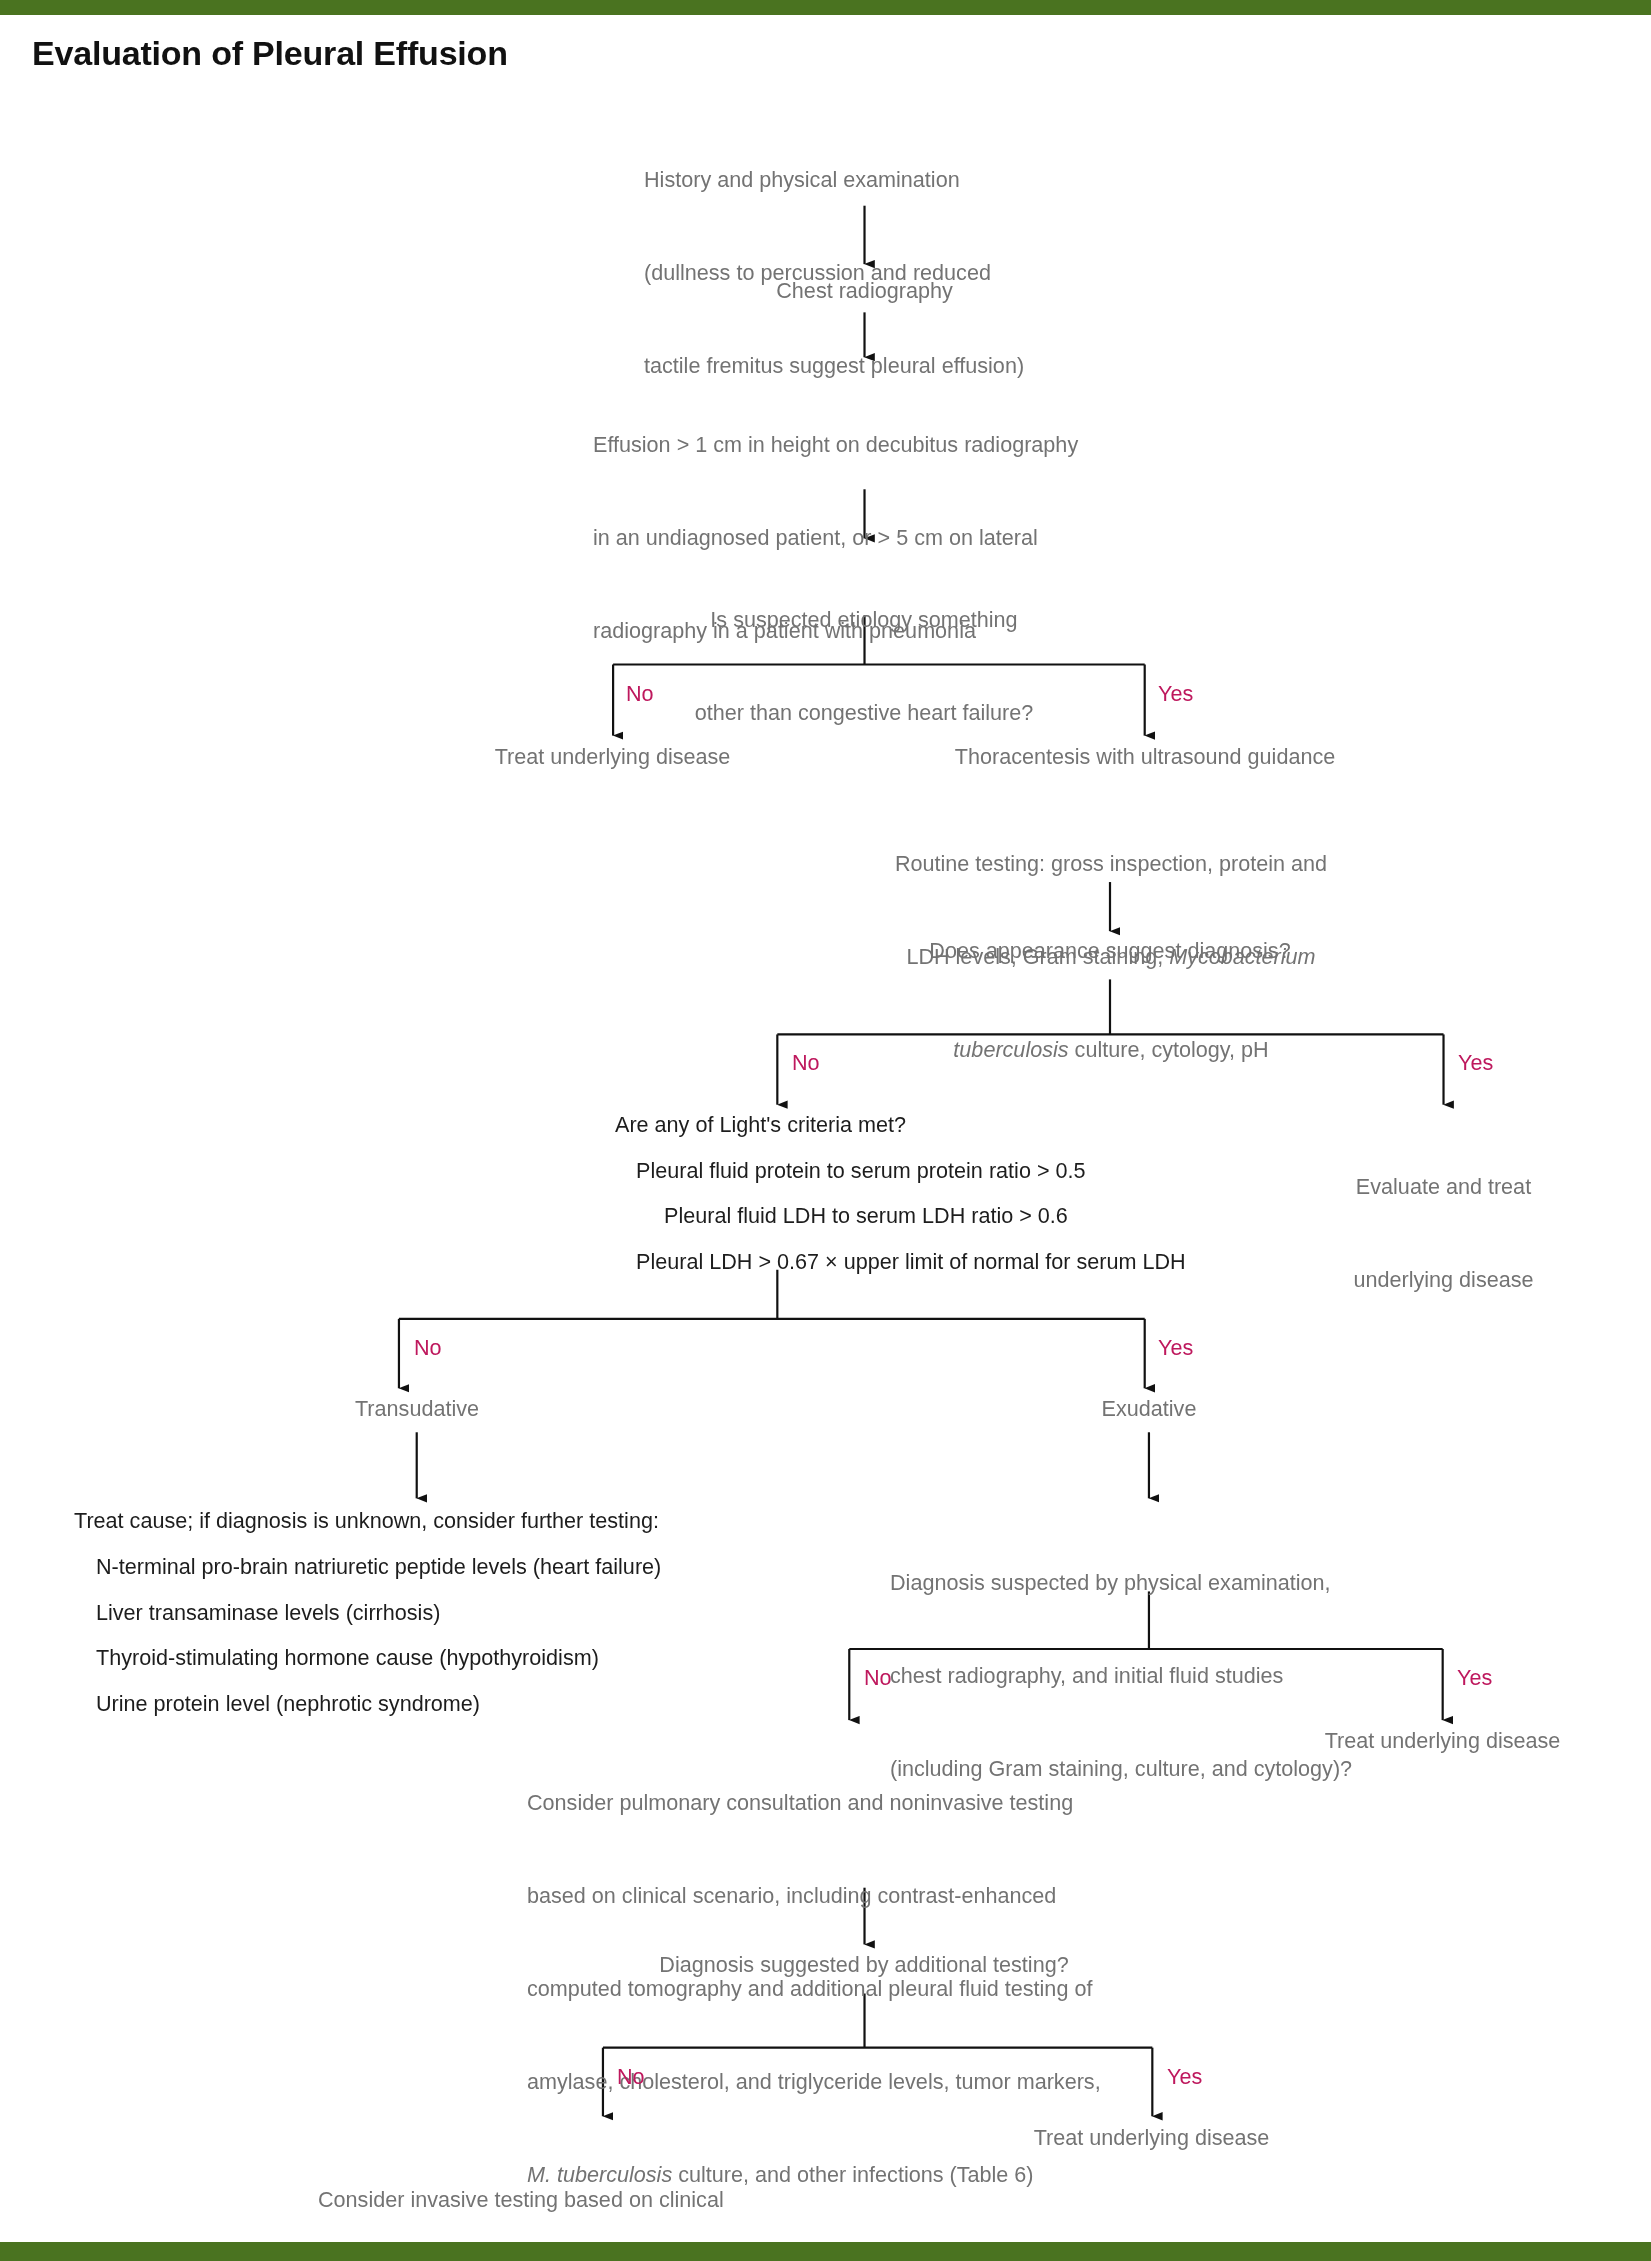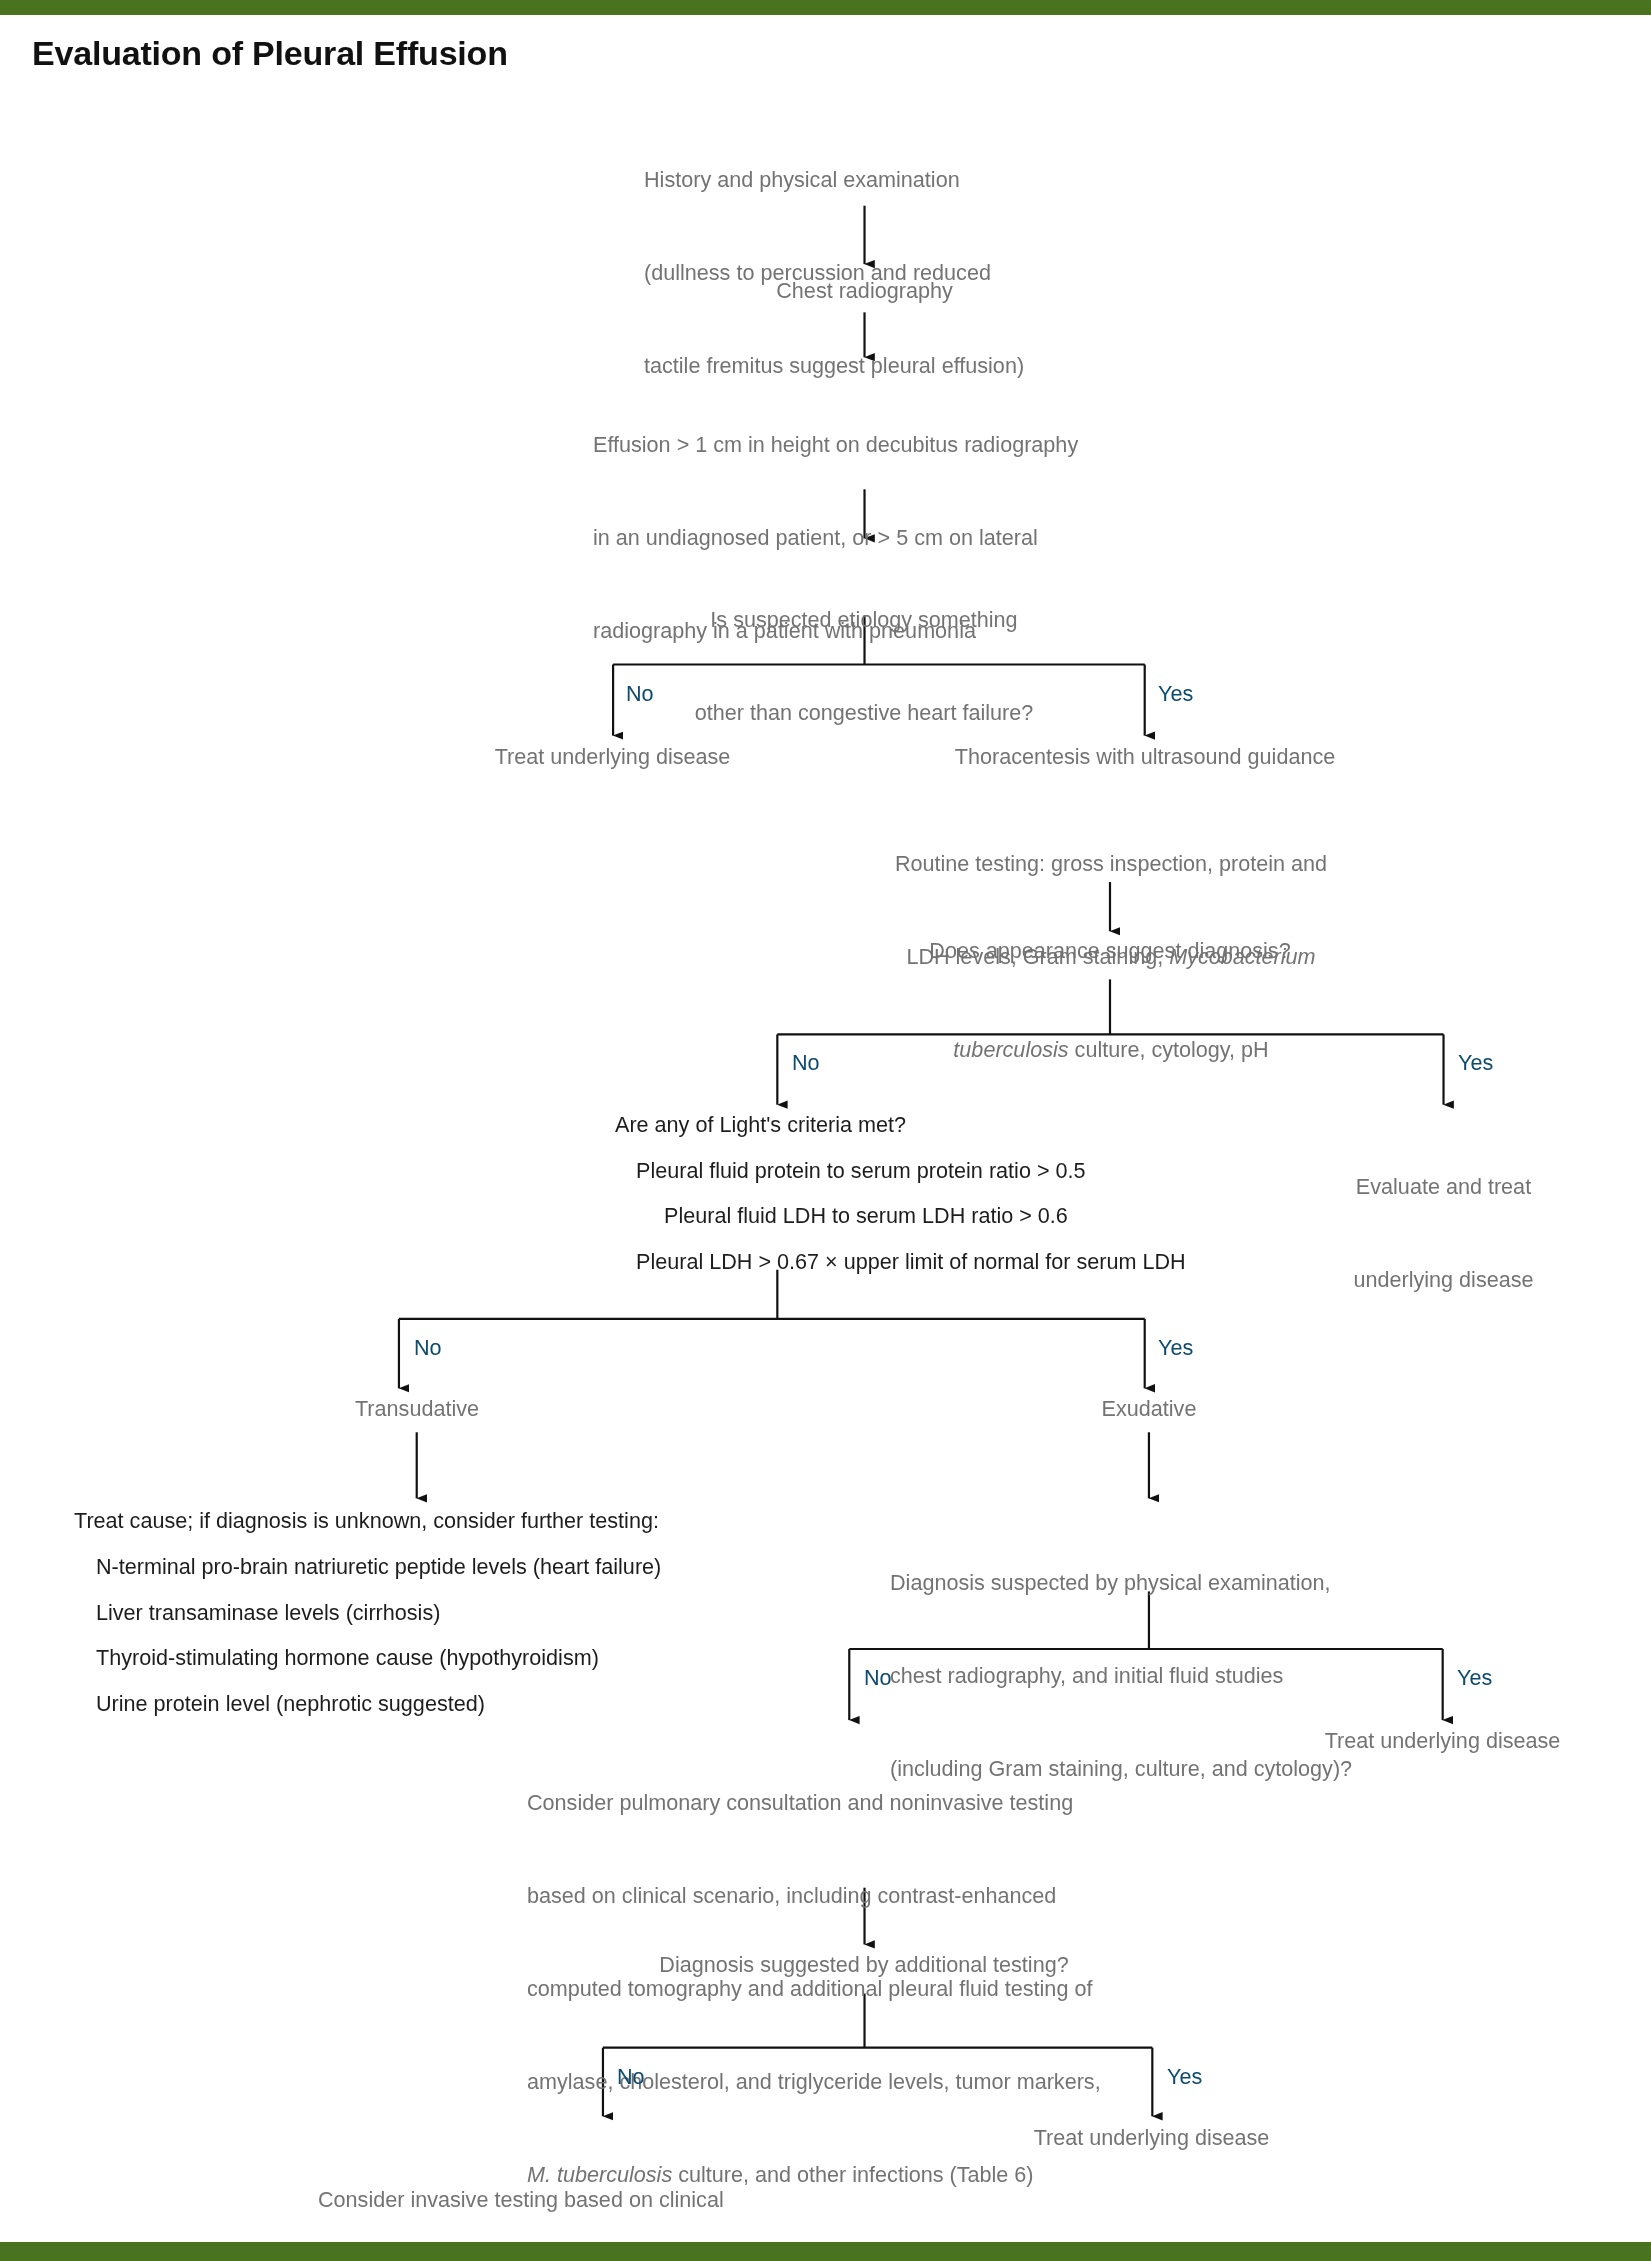--- a/index.html
+++ b/index.html
@@ -59,21 +59,21 @@
     font-size:21.6px;
     line-height:31px;
     color:#1d1d1d;
     white-space:nowrap;
   }
 
   .edge-label{
     position:absolute;
     font-size:21.6px;
     line-height:24px;
-    color:#0c4a6e;
+    color:#be185d;
     white-space:nowrap;
   }
 </style>
 </head>
 <body>
 
 <div id="page">
 
   <div id="top-bar" class="bar"></div>
   <div id="bottom-bar" class="bar"></div>
@@ -180,21 +180,21 @@
   <div class="edge-label" style="left:414px; top:1336px;">No</div>
   <div class="edge-label" style="left:1158px; top:1336px;">Yes</div>
 
   <div class="tb c" style="left:256px; top:1393px; width:322px;">Transudative</div>
   <div class="tb c" style="left:988px; top:1393px; width:322px;">Exudative</div>
 
   <div class="bl" style="left:74px; top:1505px;">Treat cause; if diagnosis is unknown, consider further testing:</div>
   <div class="bl" style="left:96px; top:1551px;">N-terminal pro-brain natriuretic peptide levels (heart failure)</div>
   <div class="bl" style="left:96px; top:1597px;">Liver transaminase levels (cirrhosis)</div>
   <div class="bl" style="left:96px; top:1642px;">Thyroid-stimulating hormone cause (hypothyroidism)</div>
-  <div class="bl" style="left:96px; top:1688px;">Urine protein level (nephrotic suggested)</div>
+  <div class="bl" style="left:96px; top:1688px;">Urine protein level (nephrotic syndrome)</div>
 
   <div class="tb l" style="left:890px; top:1505px; width:584px;">
     <div>Diagnosis suspected by physical examination,</div>
     <div>chest radiography, and initial fluid studies</div>
     <div>(including Gram staining, culture, and cytology)?</div>
   </div>
 
   <div class="edge-label" style="left:864px; top:1666px;">No</div>
   <div class="edge-label" style="left:1457px; top:1666px;">Yes</div>
 

